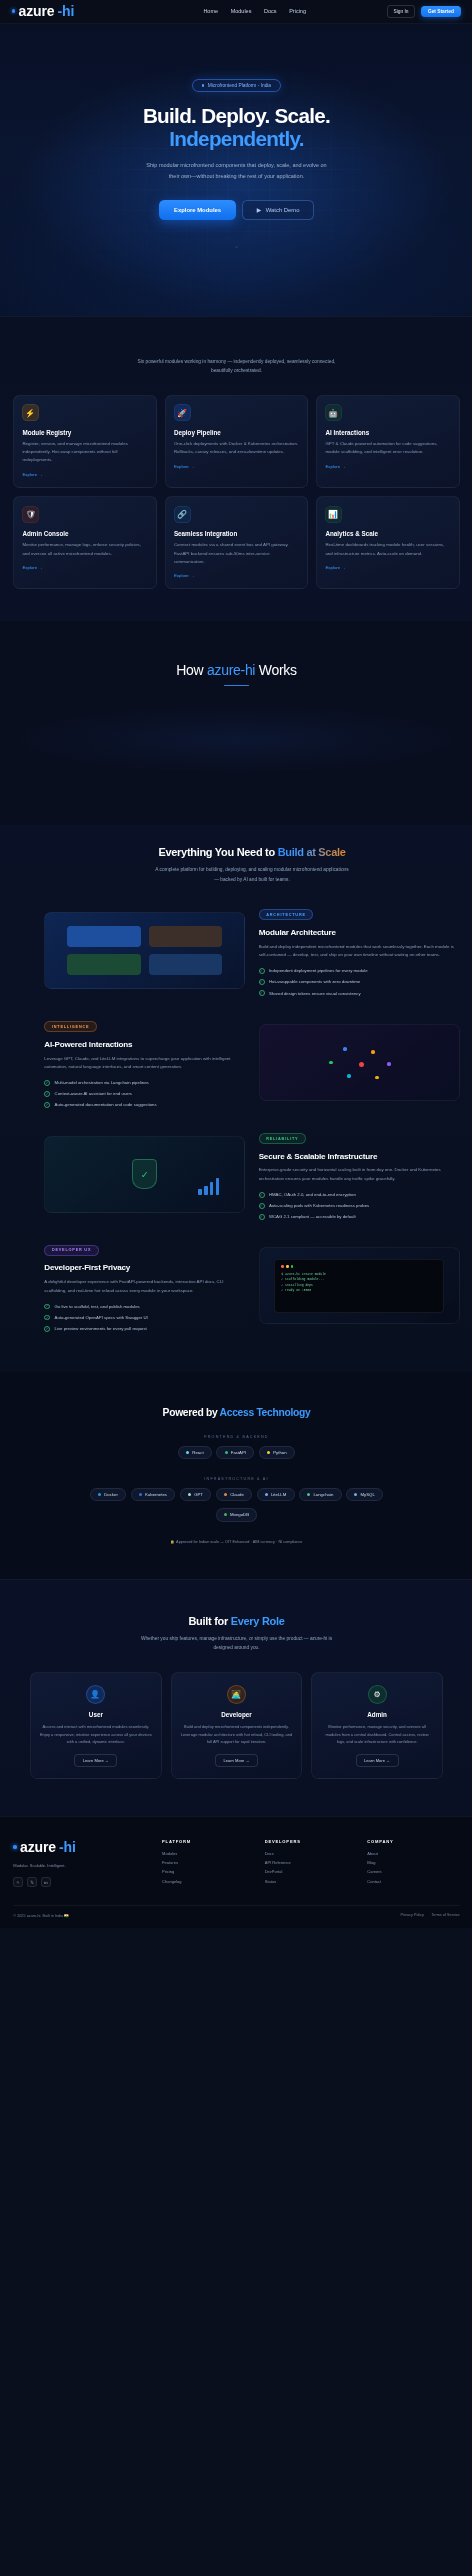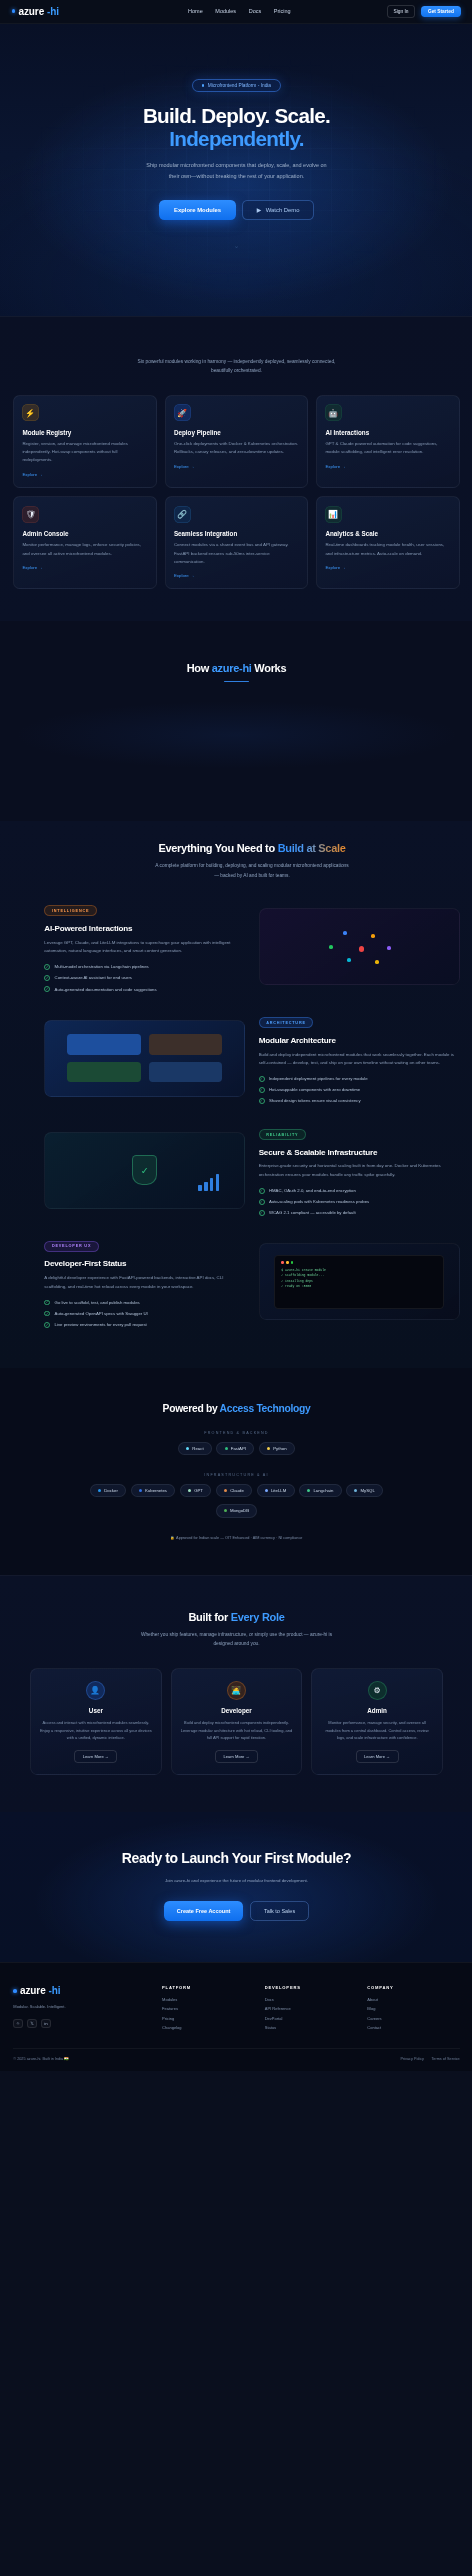--- a/index.html
+++ b/index.html
@@ -12,21 +12,21 @@
   }
   .wrap { width: 473px; position: relative; }
 
   
   .nav {
     height: 23.6px; display: flex; align-items: center;
     padding: 0 11.8px; background: #080d19;
     border-bottom: 0.7px solid rgba(255,255,255,.045);
     position: relative; z-index: 30;
   }
-  .logo { display: flex; align-items: center; gap: 3px; font-size: 10px; font-weight: bold; letter-spacing: -0.1px; }
+  .logo { display: flex; align-items: center; gap: 3px; font-size: 14px; font-weight: bold; letter-spacing: -0.1px; }
   .logo-dot { width: 3.7px; height: 3.7px; border-radius: 50%; background: #2f8bff; box-shadow: 0 0 4.4px #2f8bff; }
   .logo .a { color: #fff; }
   .logo .b { color: #3b9bff; }
   .nav-links { display: flex; gap: 12.6px; margin-left: 129px; }
   .nav-links a { font-size: 5.5px; color: #c8d4e6; text-decoration: none; }
   .nav-right { margin-left: auto; display: flex; align-items: center; gap: 5.2px; }
   .btn-ghost {
     font-size: 4.8px; color: #dce6f5; padding: 3px 5.9px;
     border: 0.7px solid rgba(255,255,255,.14); border-radius: 3px; background: transparent;
   }
@@ -121,21 +121,21 @@
   .ico-blue  { background: rgba(20,60,140,.45); box-shadow: inset 0 0 0 0.7px rgba(60,120,220,.25); }
   .ico-green { background: rgba(18,60,45,.5); box-shadow: inset 0 0 0 0.7px rgba(40,150,110,.22); }
   .ico-rose  { background: rgba(80,35,35,.45); box-shadow: inset 0 0 0 0.7px rgba(190,90,80,.2); }
   .ico-cyan  { background: rgba(14,48,90,.55); box-shadow: inset 0 0 0 0.7px rgba(60,150,220,.22); }
   .mod-card h3 { margin-top: 7.4px; font-size: 6.3px; font-weight: bold; color: #fff; }
   .mod-card p { margin-top: 4.4px; font-size: 4.4px; line-height: 1.85; color: #8598b4; }
   .mod-link { margin-top: 7.4px; font-size: 4.4px; color: #3e9bff; }
 
   
   .how { padding: 41px 13.3px 52px; background: #090e1f; text-align: center; }
-  .how h2 { font-size: 11px; font-weight: bold; color: #fff; letter-spacing: -0.3px; }
+  .how h2 { font-size: 14px; font-weight: normal; color: #fff; letter-spacing: -0.3px; }
   .how h2 .blue { color: #3e9bff; }
   .how .rule { width: 25px; height: 1.5px; background: #2f7fe0; margin: 6.6px auto 0; border-radius: 1.5px; }
   .how-canvas { height: 68px; margin-top: 19px; border-radius: 7.4px;
     background: radial-gradient(ellipse at 50% 50%, rgba(20,50,110,.22), transparent 70%); }
 
   
   .features { background: linear-gradient(180deg,#0a1126,#08101f); padding-bottom: 40px; padding-left: 31px; }
   .feat {
     display: grid; grid-template-columns: 1fr 1fr; gap: 13.3px;
     align-items: center; margin-top: 20.7px; padding: 0 13.3px;
@@ -376,20 +376,50 @@
   </section>
 
   <section class="features">
     <div style="padding:20.7px 13.3px 0;">
       <h2 class="sec-title">
         <span>Everything You Need to </span><span class="grad">Build at Scale</span>
       </h2>
       <p class="sec-sub">A complete platform for building, deploying, and scaling modular microfrontend applications — backed by AI and built for teams.</p>
     </div>
 
+    <div class="feat">
+      <div class="visual v1">
+        <div class="blocks">
+          <span class="blk b1"></span>
+          <span class="blk b2"></span>
+          <span class="blk b3"></span>
+          <span class="blk b4"></span>
+        </div>
+      </div>
+      <div class="copy">
+        <span class="pill architecture">ARCHITECTURE</span>
+        <h3>Modular Architecture</h3>
+        <p>Build and deploy independent microfrontend modules that work seamlessly together. Each module is self-contained — develop, test, and ship on your own timeline without waiting on other teams.</p>
+        <div class="checks">
+          <div class="chk">
+              <span class="mark">✓</span>
+              <span>Independent deployment pipelines for every module</span>
+            </div>
+          <div class="chk">
+              <span class="mark">✓</span>
+              <span>Hot-swappable components with zero downtime</span>
+            </div>
+          <div class="chk">
+              <span class="mark">✓</span>
+              <span>Shared design tokens ensure visual consistency</span>
+            </div>
+        </div>
+      </div>
+    </div>
+
     <div class="feat rev">
       <div class="visual v2">
         <div class="orbit">
           <i style="left:42%;top:30%;background:#3b82f6"></i>
           <i style="left:56%;top:34%;background:#f59e0b"></i>
           <i style="left:35%;top:48%;background:#22c55e"></i>
           <i style="left:50%;top:50%;background:#ef4444;width:5.2px;height:5.2px"></i>
           <i style="left:64%;top:50%;background:#8b5cf6"></i>
           <i style="left:44%;top:66%;background:#06b6d4"></i>
           <i style="left:58%;top:68%;background:#eab308"></i>
@@ -404,50 +434,20 @@
               <span class="mark">✓</span>
               <span>Multi-model orchestration via Langchain pipelines</span>
             </div>
           <div class="chk">
               <span class="mark">✓</span>
               <span>Context-aware AI assistant for end users</span>
             </div>
           <div class="chk">
               <span class="mark">✓</span>
               <span>Auto-generated documentation and code suggestions</span>
-            </div>
-        </div>
-      </div>
-    </div>
-
-    <div class="feat">
-      <div class="visual v1">
-        <div class="blocks">
-          <span class="blk b1"></span>
-          <span class="blk b2"></span>
-          <span class="blk b3"></span>
-          <span class="blk b4"></span>
-        </div>
-      </div>
-      <div class="copy">
-        <span class="pill architecture">ARCHITECTURE</span>
-        <h3>Modular Architecture</h3>
-        <p>Build and deploy independent microfrontend modules that work seamlessly together. Each module is self-contained — develop, test, and ship on your own timeline without waiting on other teams.</p>
-        <div class="checks">
-          <div class="chk">
-              <span class="mark">✓</span>
-              <span>Independent deployment pipelines for every module</span>
-            </div>
-          <div class="chk">
-              <span class="mark">✓</span>
-              <span>Hot-swappable components with zero downtime</span>
-            </div>
-          <div class="chk">
-              <span class="mark">✓</span>
-              <span>Shared design tokens ensure visual consistency</span>
             </div>
         </div>
       </div>
     </div>
 
     <div class="feat">
       <div class="visual v3">
         <div class="shield-wrap">
           <div class="shield">✓</div>
         </div>
@@ -488,21 +488,21 @@
             <span style="background:#28c840"></span>
           </div>
           <pre>$ azure-hi create module
 ✓ scaffolding module...
 ✓ installing deps
 ✓ ready on :3000</pre>
         </div>
       </div>
       <div class="copy">
         <span class="pill developerux">DEVELOPER UX</span>
-        <h3>Developer-First Status</h3>
+        <h3>Developer-First Privacy</h3>
         <p>A delightful developer experience with FastAPI-powered backends, interactive API docs, CLI scaffolding, and real-time hot reload across every module in your workspace.</p>
         <div class="checks">
           <div class="chk">
               <span class="mark">✓</span>
               <span>Go live to scaffold, test, and publish modules</span>
             </div>
           <div class="chk">
               <span class="mark">✓</span>
               <span>Auto-generated OpenAPI specs with Swagger UI</span>
             </div>
@@ -597,28 +597,20 @@
       </div>
       <div class="role-card">
         <div class="role-ico ri-green">⚙</div>
         <h4>Admin</h4>
         <p>Monitor performance, manage security, and oversee all modules from a central dashboard. Control access, review logs, and scale infrastructure with confidence.</p>
         <span class="role-link">Learn More  →</span>
       </div>
     </div>
   </section>
 
-  <section class="cta-sec">
-    <h2>Ready to Launch Your First Module?</h2>
-    <p>Join azure-hi and experience the future of modular frontend development.</p>
-    <div class="cta-row">
-      <button class="fill">Create Free Account</button>
-      <button class="out">Talk to Sales</button>
-    </div>
-  </section>
 
   <footer class="footer">
     <div class="foot-grid">
       <div class="foot-about">
         <div class="logo">
           <span class="logo-dot"></span>
           <span class="a">azure</span>
             <span class="b">-hi</span>
         </div>
         <p>Modular. Scalable. Intelligent.</p>

